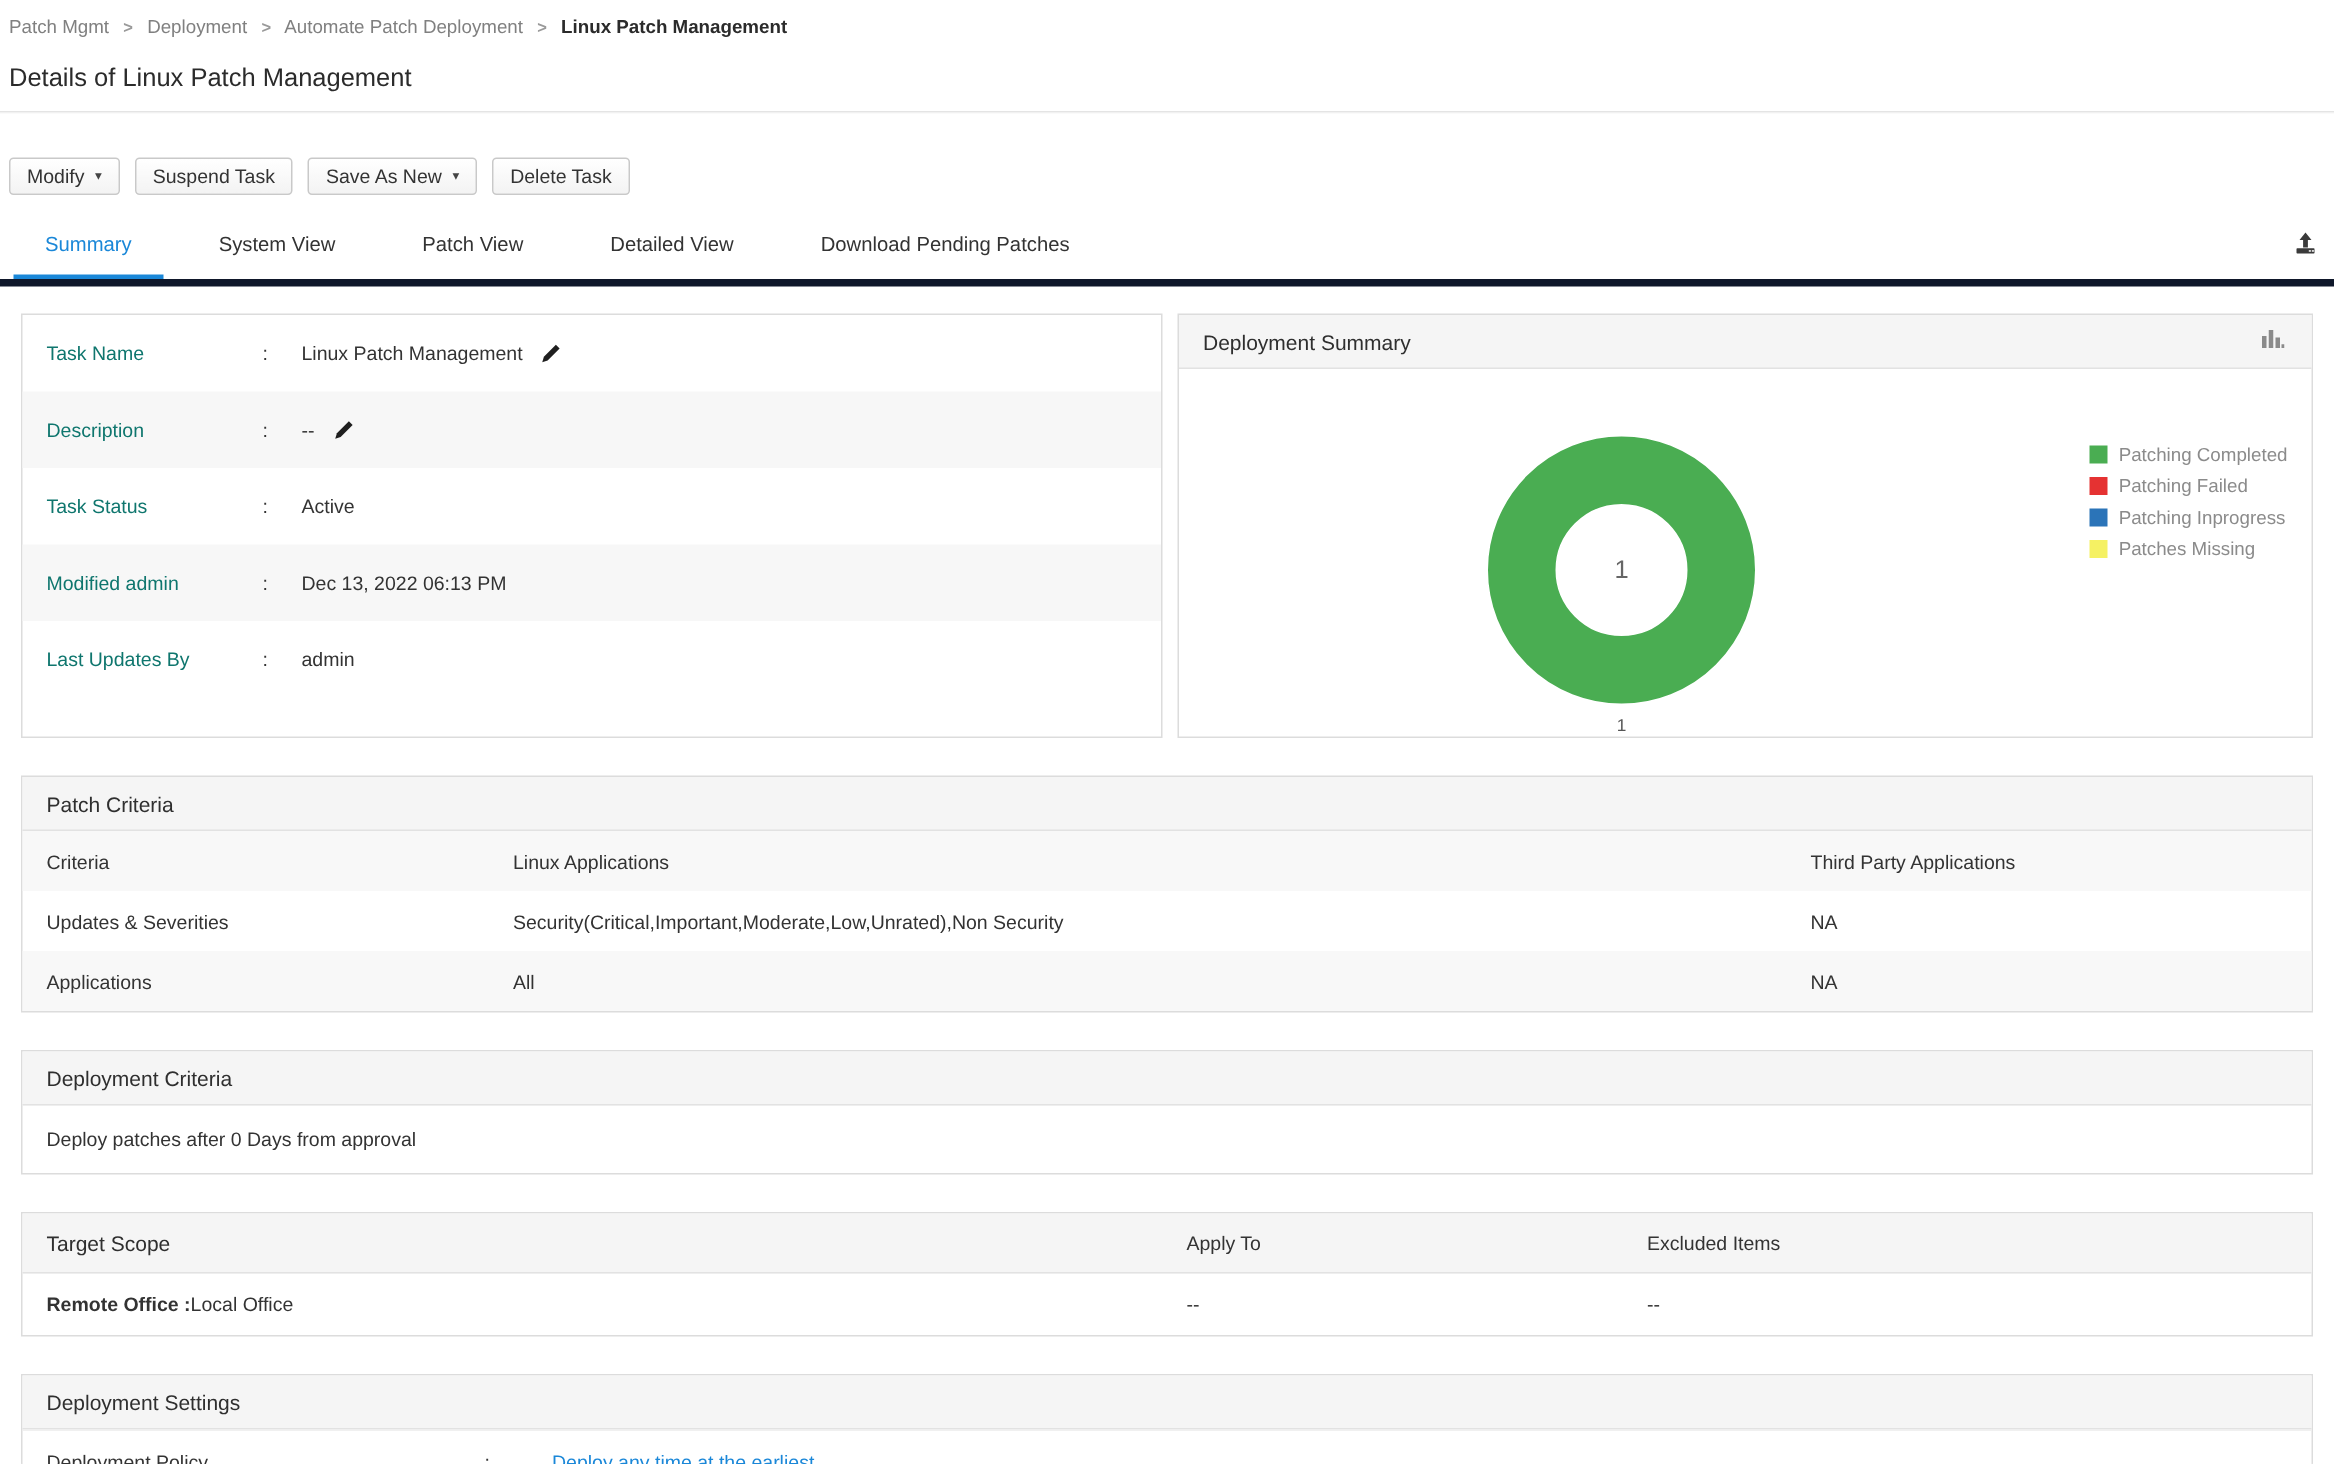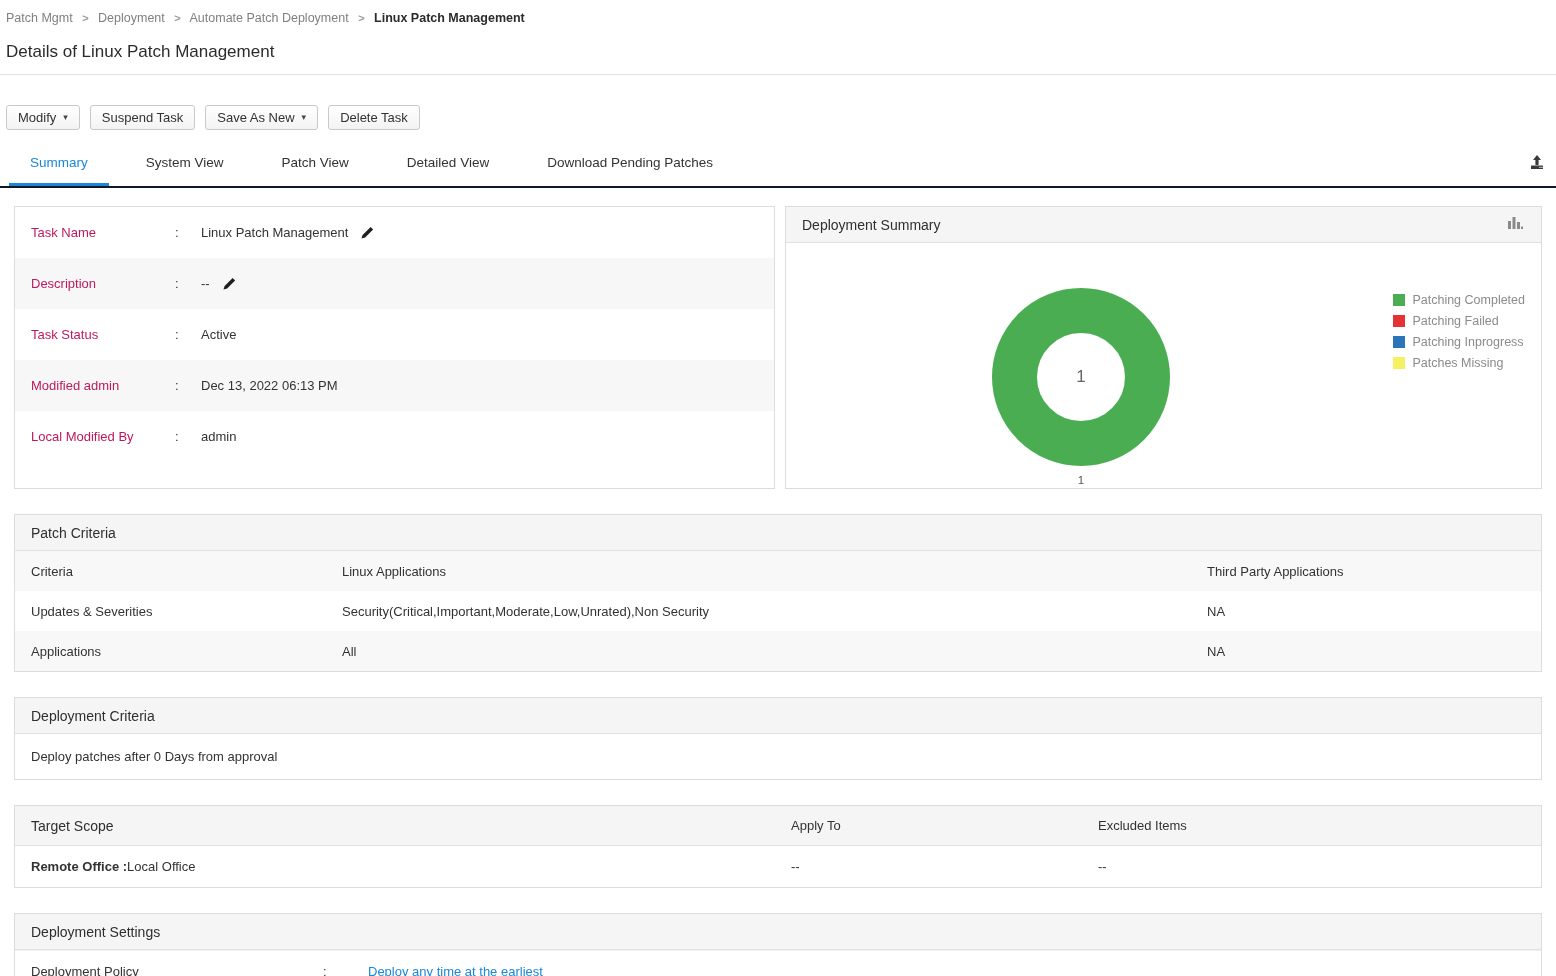--- a/index.html
+++ b/index.html
@@ -17,38 +17,38 @@
   .title-divider { border-bottom:1px solid #e4e4e4; box-shadow:0 1px 0 rgba(0,0,0,0.02); }
 
   
   .toolbar { padding:30px 6px 0 6px; display:flex; gap:10px; }
   .btn { display:inline-flex; align-items:center; gap:7px; height:25px; padding:0 11px;
          font-size:13px; color:#333; background:linear-gradient(#ffffff,#f3f3f3);
          border:1px solid #c9c9c9; border-radius:3px; cursor:pointer; font-family:inherit; }
   .btn .caret { font-size:9px; color:#444; line-height:1; }
 
   
-  .tabs { display:flex; align-items:flex-end; margin-top:14px; border-bottom:2px solid #0f172a; position:relative; padding-left:9px; }
+  .tabs { display:flex; align-items:flex-end; margin-top:14px; border-bottom:5px solid #0f172a; position:relative; padding-left:9px; }
   .tab { padding:11px 21px 13px 21px; font-size:13.5px; color:#333; cursor:pointer; margin-right:16px; border-bottom:3px solid transparent; }
   .tab.active { color:#1a87d8; border-bottom-color:#1a87d8; }
   .tabs .right-icons { position:absolute; right:8px; top:8px; }
   .icon-btn { background:none; border:none; cursor:pointer; padding:2px; }
 
   
   .content { padding:18px 14px 0 14px; }
   .two-col { display:flex; gap:10px; }
   .panel { border:1px solid #dcdcdc; background:#fff; }
   .panel-header { background:#f5f5f5; border-bottom:1px solid #e2e2e2; padding:0 16px; height:36px;
                   display:flex; align-items:center; justify-content:space-between; font-size:14px; color:#2f2f2f; }
 
   
   .panel.task-details { width:761px; }
   .td-row { display:flex; align-items:center; height:51px; padding:0 16px; font-size:13px; }
   .td-row:nth-child(even) { background:#f7f7f7; }
-  .td-label { width:144px; color:#be185d; }
+  .td-label { width:144px; color:#0f766e; }
   .td-colon { width:26px; color:#333; }
   .td-value { color:#333; display:flex; align-items:center; gap:9px; }
   .pencil { cursor:pointer; display:inline-flex; margin-left:4px; }
 
   
   .panel.deploy-summary { width:757px; position:relative; }
   .chart-area { position:relative; height:245px; }
   .donut-wrap { position:absolute; left:205px; top:44px; width:180px; text-align:center; }
   .donut-center { position:absolute; left:0; top:0; width:180px; height:180px; display:flex; align-items:center; justify-content:center;
                   font-size:17px; color:#666; }
@@ -167,21 +167,21 @@
           <span class="td-label">Task Status</span>
           <span class="td-colon">:</span>
           <span class="td-value">Active</span>
         </div>
         <div class="td-row">
           <span class="td-label">Modified admin</span>
           <span class="td-colon">:</span>
           <span class="td-value">Dec 13, 2022 06:13 PM</span>
         </div>
         <div class="td-row">
-          <span class="td-label">Local Modified By</span>
+          <span class="td-label">Last Updates By</span>
           <span class="td-colon">:</span>
           <span class="td-value">admin</span>
         </div>
       </section>
 
       <section class="panel deploy-summary">
         <div class="panel-header">
           <span>Deployment Summary</span>
           <button class="icon-btn">
             <svg width="16" height="14" viewBox="0 0 16 14">

